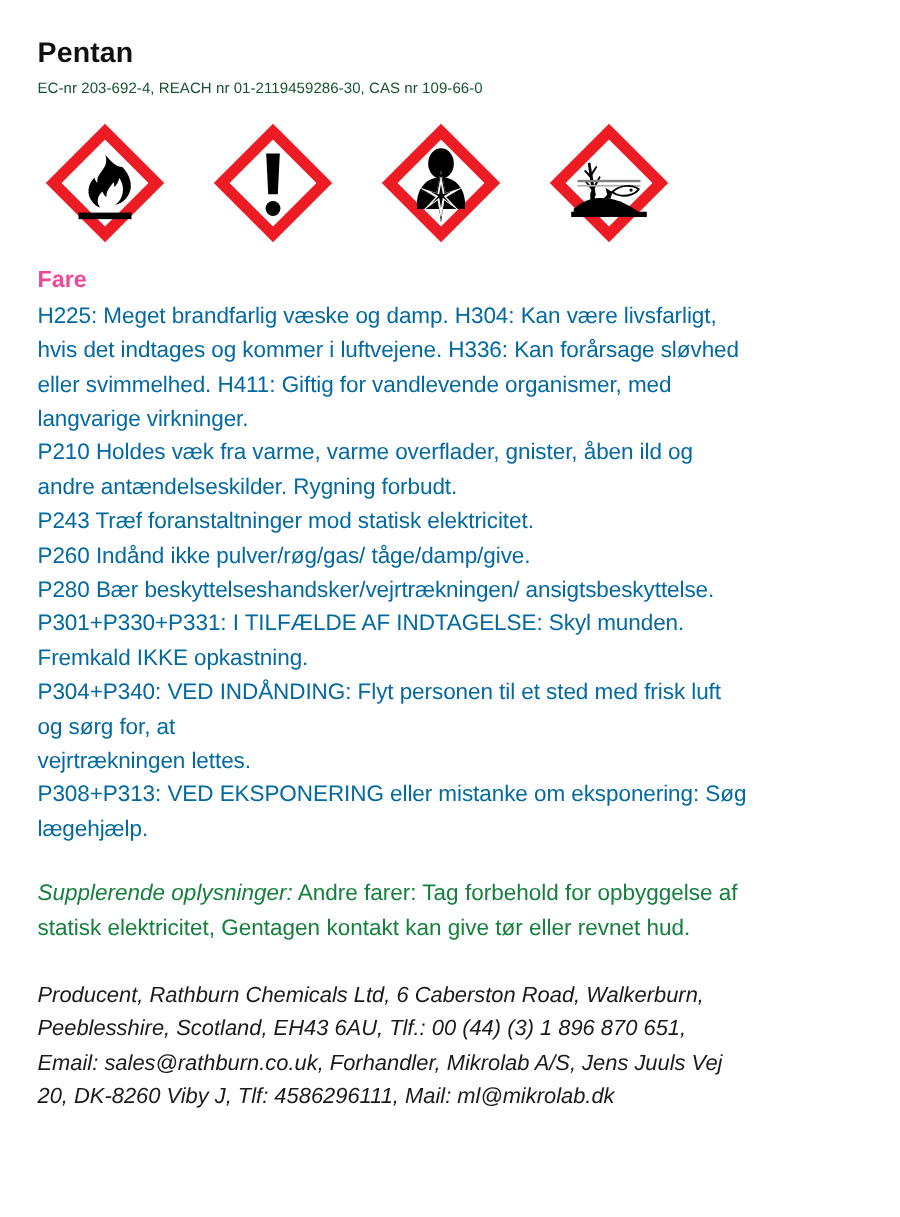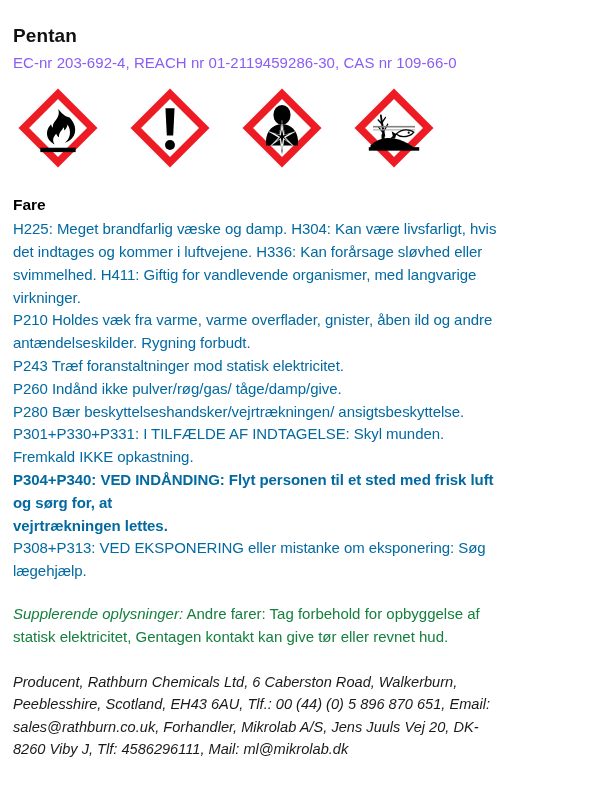--- a/index.html
+++ b/index.html
@@ -13,39 +13,39 @@
     height: 811px;
     overflow: hidden;
     font-family: "Liberation Sans", "DejaVu Sans", sans-serif;
     color: #1a1a1a;
     -webkit-font-smoothing: antialiased;
   }
   .label-sheet {
     box-sizing: border-box;
     width: 520px;
     height: 811px;
-    padding: 26px 22px 0 13px;
+    padding: 26px 22px 0 25px;
     background: #ffffff;
   }
 
   
   .product-title {
     font-size: 19px;
     font-weight: bold;
     letter-spacing: 0.1px;
     line-height: 1.1;
     margin: 0 0 7px 0;
     color: #111111;
   }
   .identifiers {
-    font-size: 15px;
+    font-size: 10px;
     font-weight: normal;
     line-height: 1.2;
     margin: 0;
-    color: #8b5cf6;
+    color: #14532d;
     letter-spacing: 0.05px;
   }
 
   
   .pictogram-row {
     display: flex;
     align-items: center;
     gap: 28px;
     margin: 12px 0 0 3px;
     height: 88px;
@@ -54,23 +54,23 @@
     width: 84px;
     height: 84px;
     flex: 0 0 84px;
     display: block;
   }
 
   
   .signal-word {
     font-size: 15.5px;
     font-weight: bold;
-    margin: 23px 0 4px 0;
+    margin: 11px 0 4px 0;
     line-height: 1.25;
-    color: #000000;
+    color: #ec4899;
   }
 
   
   .statement-block {
     font-size: 15px;
     line-height: 1.52;
     margin: 0;
     color: #0369a1;
     letter-spacing: -0.05px;
   }
@@ -190,22 +190,22 @@
   <div class="statement-block">
     <p class="hazard-paragraph">H225: Meget brandfarlig væske og damp. H304: Kan være livsfarligt, hvis det indtages og kommer i luftvejene. H336: Kan forårsage sløvhed eller svimmelhed. H411: Giftig for vandlevende organismer, med langvarige virkninger.</p>
   </div>
 
   <div class="statement-block">
     <p class="precaution-line">P210 Holdes væk fra varme, varme overflader, gnister, åben ild og andre antændelseskilder. Rygning forbudt.</p>
     <p class="precaution-line">P243 Træf foranstaltninger mod statisk elektricitet.</p>
     <p class="precaution-line">P260 Indånd ikke pulver/røg/gas/ tåge/damp/give.</p>
     <p class="precaution-line">P280 Bær beskyttelseshandsker/vejrtrækningen/ ansigtsbeskyttelse.</p>
     <p class="precaution-line">P301+P330+P331: I TILFÆLDE AF INDTAGELSE: Skyl munden. Fremkald IKKE opkastning.</p>
-    <p class="precaution-line" style="white-space: pre-line; font-weight: bold;">P304+P340: VED INDÅNDING: Flyt personen til et sted med frisk luft og sørg for, at
+    <p class="precaution-line" style="white-space: pre-line;">P304+P340: VED INDÅNDING: Flyt personen til et sted med frisk luft og sørg for, at
 vejrtrækningen lettes.</p>
     <p class="precaution-line">P308+P313: VED EKSPONERING eller mistanke om eksponering: Søg lægehjælp.</p>
   </div>
 
   <p class="supplementary"><span class="lead">Supplerende oplysninger:</span><span> Andre farer: Tag forbehold for opbyggelse af statisk elektricitet, Gentagen kontakt kan give tør eller revnet hud.</span></p>
 
-  <p class="producer-block">Producent, Rathburn Chemicals Ltd, 6 Caberston Road, Walkerburn, Peeblesshire, Scotland, EH43 6AU, Tlf.: 00 (44) (0) 5 896 870 651, Email: sales@rathburn.co.uk, Forhandler, Mikrolab A/S, Jens Juuls Vej 20, DK-8260 Viby J, Tlf: 4586296111, Mail: ml@mikrolab.dk</p>
+  <p class="producer-block">Producent, Rathburn Chemicals Ltd, 6 Caberston Road, Walkerburn, Peeblesshire, Scotland, EH43 6AU, Tlf.: 00 (44) (3) 1 896 870 651, Email: sales@rathburn.co.uk, Forhandler, Mikrolab A/S, Jens Juuls Vej 20, DK-8260 Viby J, Tlf: 4586296111, Mail: ml@mikrolab.dk</p>
 
 </div>
 
 </body></html>

